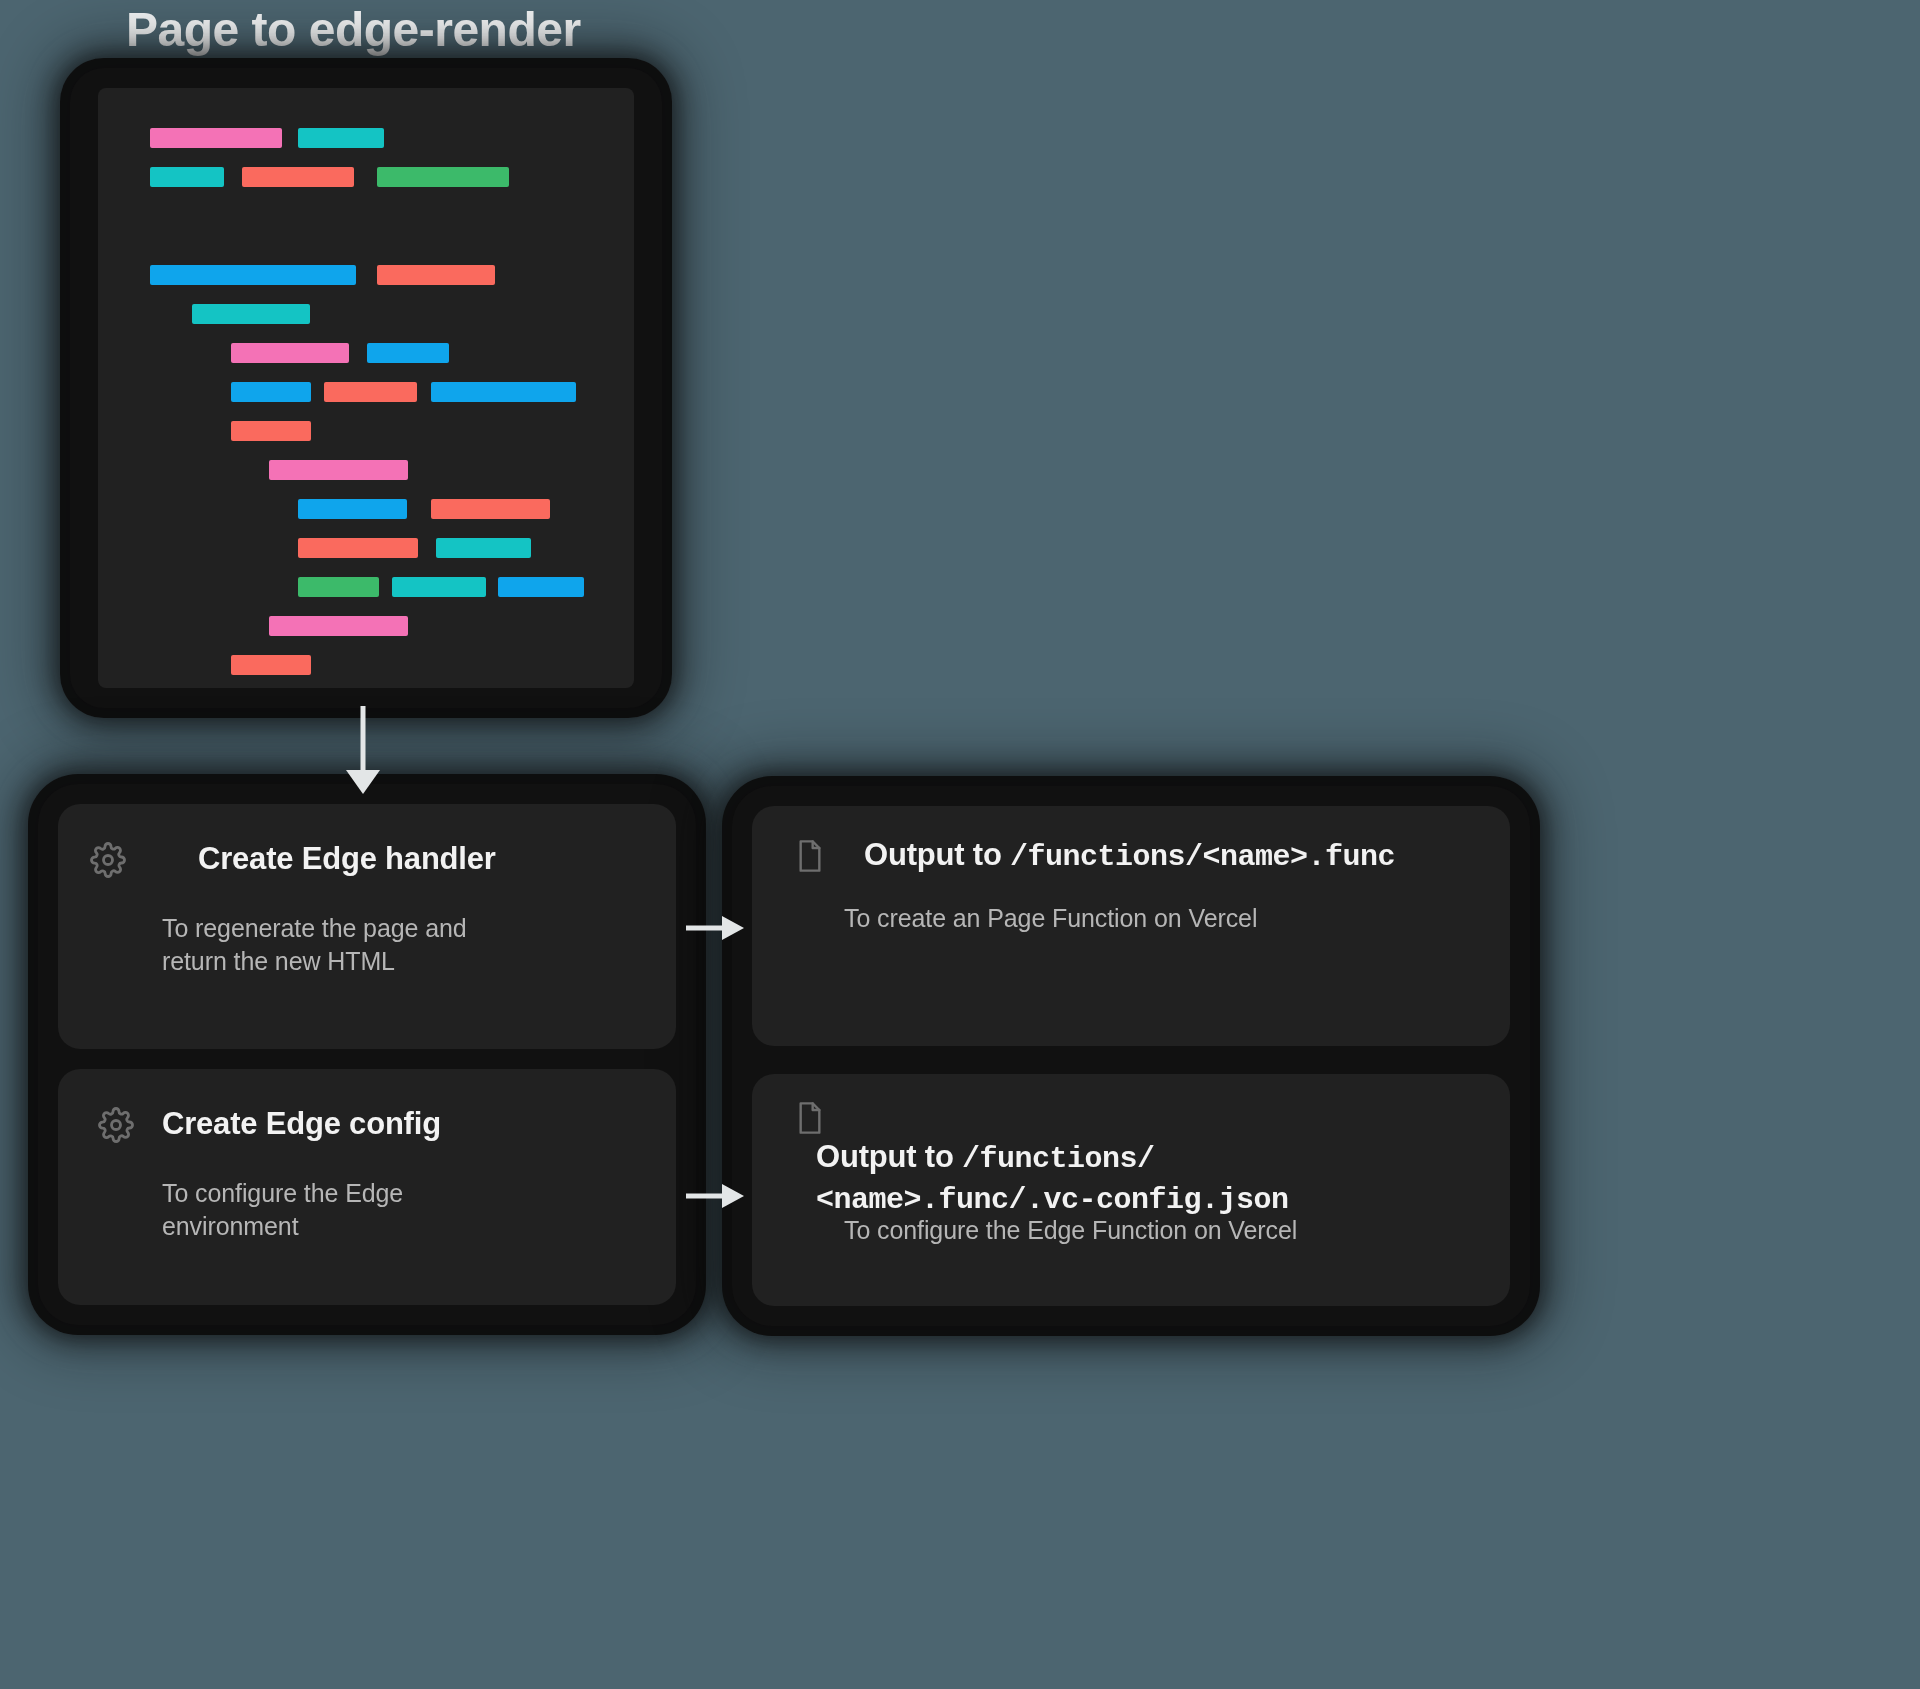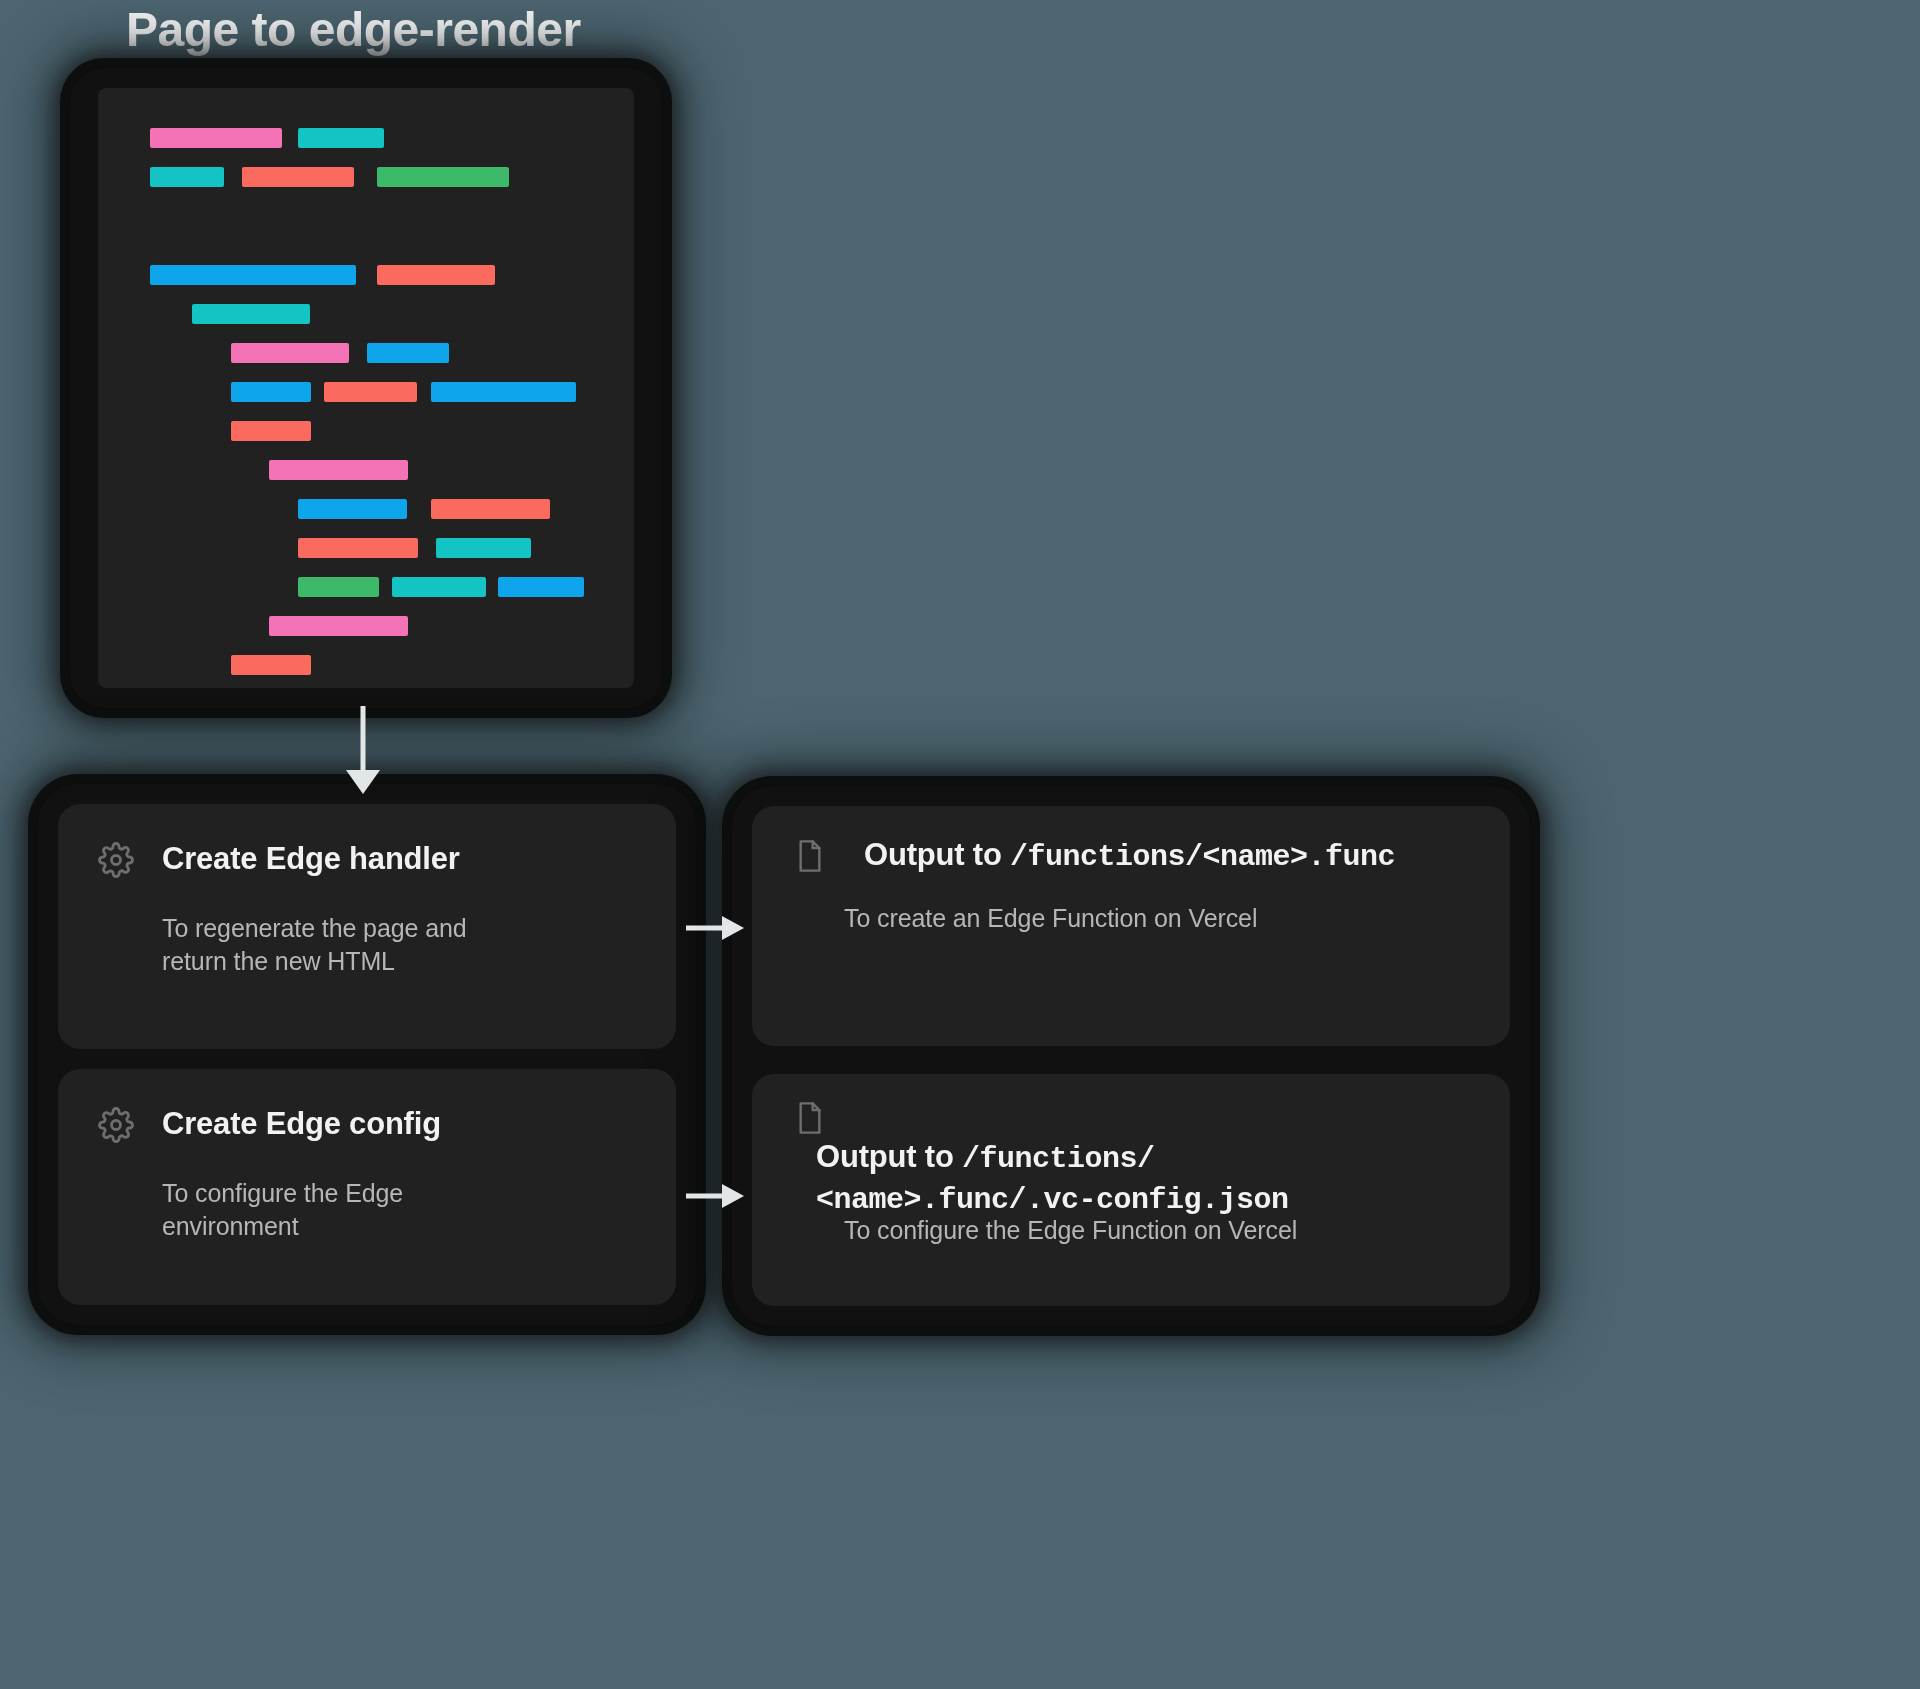--- a/index.html
+++ b/index.html
@@ -176,21 +176,21 @@
         <div class="code-line" style="left: 171px; top: 528px; width: 139px; background: rgb(244, 114, 182);"></div>
         <div class="code-line" style="left: 133px; top: 567px; width: 80px; background: rgb(250, 106, 94);"></div>
       </div>
   </div>
 
   <div class="panel" id="left-group"></div>
 
   <div class="panel" id="right-group"></div>
 
   <div class="step-card" id="step-card-1">
-    <div class="card-head" style="left:38px; top:36px;">
+    <div class="card-head" style="left:30px; top:36px;gap:44px;">
       <span class="icon-box">
         <svg width="36" height="36" viewBox="0 0 24 24" fill="none" stroke="#6e6e6e" stroke-width="1.9" stroke-linecap="round" stroke-linejoin="round">
           <circle cx="12" cy="12" r="3"></circle>
           <path d="M19.4 15a1.65 1.65 0 0 0 .33 1.82l.06.06a2 2 0 1 1-2.83 2.83l-.06-.06a1.65 1.65 0 0 0-1.82-.33 1.65 1.65 0 0 0-1 1.51V21a2 2 0 0 1-4 0v-.09A1.65 1.65 0 0 0 9 19.4a1.65 1.65 0 0 0-1.82.33l-.06.06a2 2 0 1 1-2.83-2.83l.06-.06a1.65 1.65 0 0 0 .33-1.82 1.65 1.65 0 0 0-1.51-1H3a2 2 0 0 1 0-4h.09A1.65 1.65 0 0 0 4.6 9a1.65 1.65 0 0 0-.33-1.82l-.06-.06a2 2 0 1 1 2.83-2.83l.06.06A1.65 1.65 0 0 0 9 4.6a1.65 1.65 0 0 0 1-1.51V3a2 2 0 0 1 4 0v.09a1.65 1.65 0 0 0 1 1.51 1.65 1.65 0 0 0 1.82-.33l.06-.06a2 2 0 1 1 2.83 2.83l-.06.06a1.65 1.65 0 0 0-.33 1.82V9a1.65 1.65 0 0 0 1.51 1H21a2 2 0 0 1 0 4h-.09a1.65 1.65 0 0 0-1.51 1z"></path>
         </svg>
       </span>
       <span class="card-title" style="margin-left:26px;">Create Edge handler</span>
     </div>
     <div class="card-body" style="left:104px; top:108px; width:450px; white-space:pre-line;">To regenerate the page and
 return the new HTML</div>
@@ -215,21 +215,21 @@
       <span class="icon-box">
         <svg width="32" height="36" viewBox="0 0 24 26" fill="none" stroke="#6e6e6e" stroke-width="1.8" stroke-linecap="round" stroke-linejoin="round">
           <path d="M5 2h9l5 5v17H5z"></path>
           <path d="M14 2v5h5"></path>
         </svg>
       </span>
       <span class="card-title" style="margin-left:34px;">
         <span>Output to </span><span class="mono">/functions/&lt;name&gt;.func</span>
       </span>
     </div>
-    <div class="card-body" style="left:92px; top:96px; width:640px;">To create an Edge Function on Vercel</div>
+    <div class="card-body" style="left:92px; top:96px; width:640px;">To create an Page Function on Vercel</div>
   </div>
 
   <div class="out-card" id="out-card-2">
     <div class="card-head" style="left:38px; top:24px; width:690px;flex-direction:column;">
       <span class="icon-box">
         <svg width="32" height="36" viewBox="0 0 24 26" fill="none" stroke="#6e6e6e" stroke-width="1.8" stroke-linecap="round" stroke-linejoin="round">
           <path d="M5 2h9l5 5v17H5z"></path>
           <path d="M14 2v5h5"></path>
         </svg>
       </span>

